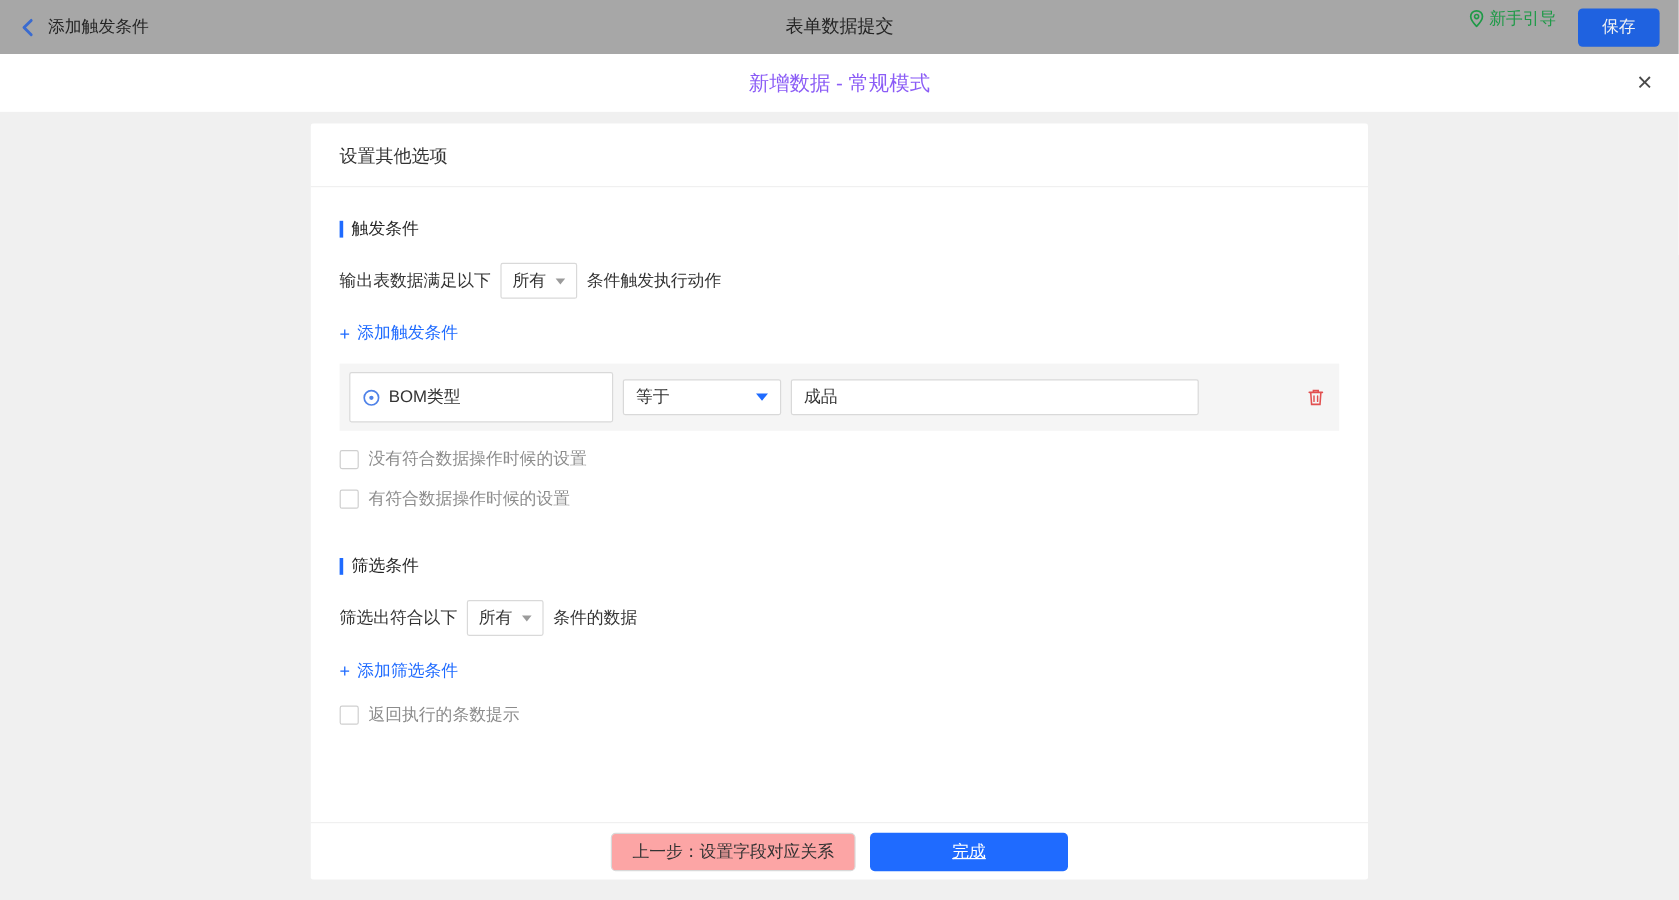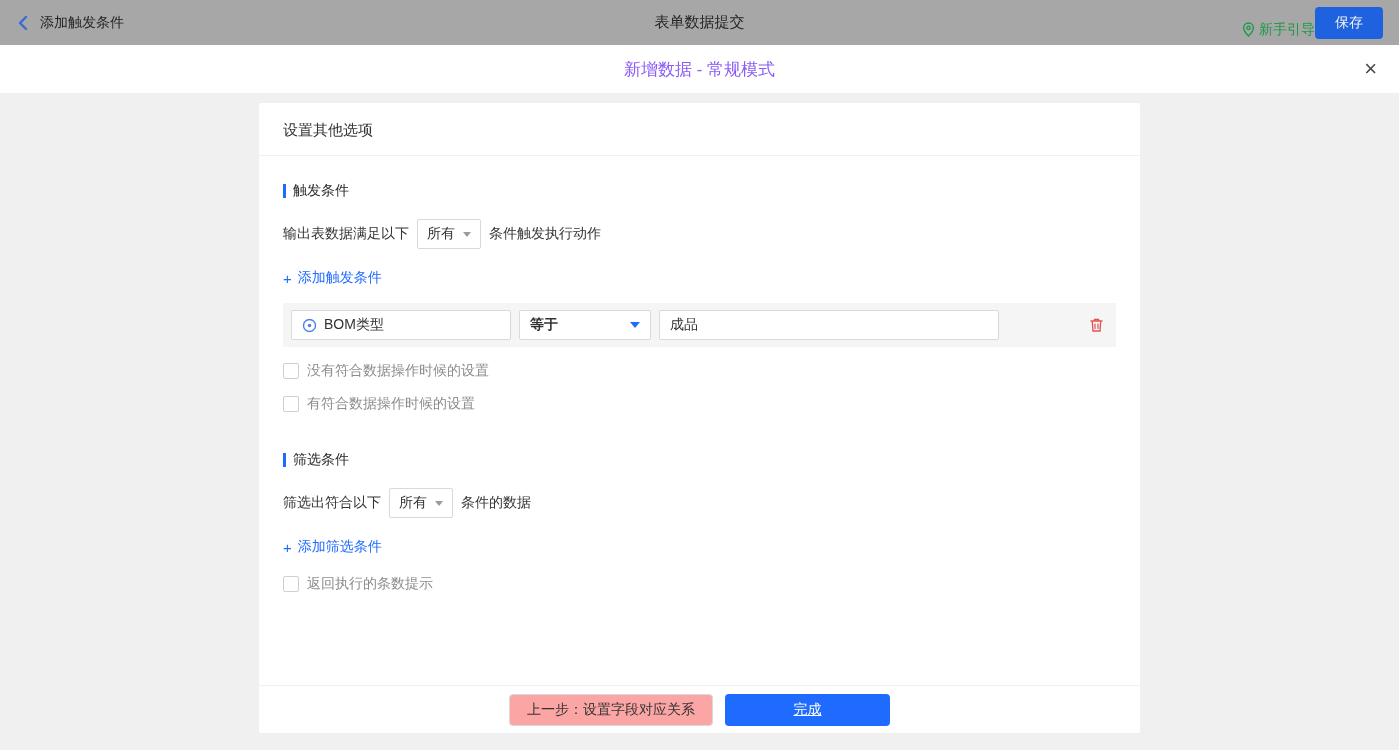--- a/index.html
+++ b/index.html
@@ -7,21 +7,21 @@
     font-family:"Liberation Sans","DejaVu Sans",sans-serif; font-size:14px; color:#333; }
 
   
   .topbar { height:45px; background:#a7a7a7; display:flex; align-items:center;
     padding:0 16px; position:relative; }
   .topbar-left { display:flex; align-items:center; gap:10px; }
   .back-chevron { display:flex; align-items:center; cursor:pointer; }
   .topbar-back-label { color:#242424; font-size:14px; }
   .topbar-title { position:absolute; left:0; right:0; text-align:center;
     color:#242424; font-size:15px; pointer-events:none; }
-  .topbar-right { margin-left:auto; display:flex; align-items:flex-end; z-index:1; }
+  .topbar-right { margin-left:auto; display:flex; align-items:flex-start; gap:18px; z-index:1; }
   .guide { display:flex; align-items:center; gap:4px; color:#1e9a47; cursor:pointer; }
   .save-btn { background:#1f62e0; color:#f2f2f2; border:none; border-radius:4px;
     padding:7px 20px; font-size:14px; cursor:pointer; }
 
   
   .modal-header { height:48px; background:#fff; display:flex; align-items:center;
     justify-content:center; position:relative; }
   .modal-title { font-size:17px; color:#8b5cf6; font-weight:500; }
   .modal-close { position:absolute; right:22px; top:50%; transform:translateY(-50%);
     font-size:22px; color:#4a4a4a; cursor:pointer; line-height:1; }
@@ -44,26 +44,26 @@
     cursor:pointer; }
   .chev-down { width:0; height:0; border-left:4px solid transparent;
     border-right:4px solid transparent; border-top:5px solid #9b9b9b; }
 
   .add-link { display:inline-flex; align-items:center; gap:6px; color:#1f6bff;
     margin-top:20px; cursor:pointer; }
   .plus { font-size:15px; }
 
   .cond-row { margin-top:16px; background:#f5f5f5; padding:7px 8px; display:flex;
     align-items:center; gap:8px; }
-  .field-box { width:220px; height:30px; background:#fff; border:1px solid #d9d9d9;
+  .field-box { width:220px; height:42px; background:#fff; border:1px solid #d9d9d9;
     border-radius:2px; display:flex; align-items:center; gap:7px; padding:0 10px;
     cursor:pointer; }
   .op-box { width:132px; height:30px; background:#fff; border:1px solid #d9d9d9;
     border-radius:2px; display:flex; align-items:center; justify-content:space-between;
-    padding:0 10px; cursor:pointer;font-weight:bold; }
+    padding:0 10px; cursor:pointer; }
   .op-caret { width:0; height:0; border-left:5px solid transparent;
     border-right:5px solid transparent; border-top:6px solid #1f6bff; }
   .val-input { width:340px; height:30px; border:1px solid #d9d9d9; border-radius:2px;
     padding:0 10px; font-size:14px; color:#333; outline:none;
     font-family:Liberation Mono, monospace; }
   .row-spacer { flex:1; }
   .trash { cursor:pointer; display:flex; align-items:center; padding-right:4px; }
 
   .cb-row { display:flex; align-items:center; gap:8px; margin-top:15px; color:#8c8c8c; }
   .cb-box { width:16px; height:16px; border:1px solid #cfcfcf; border-radius:2px;

